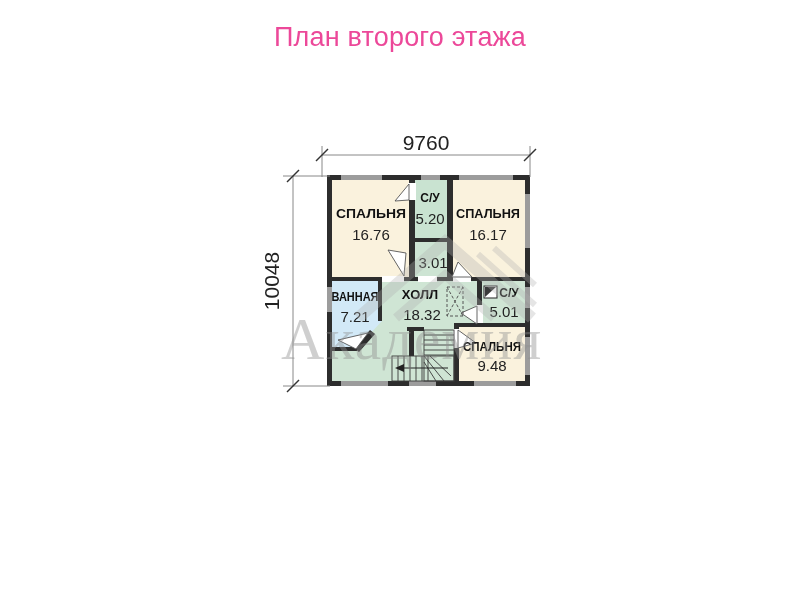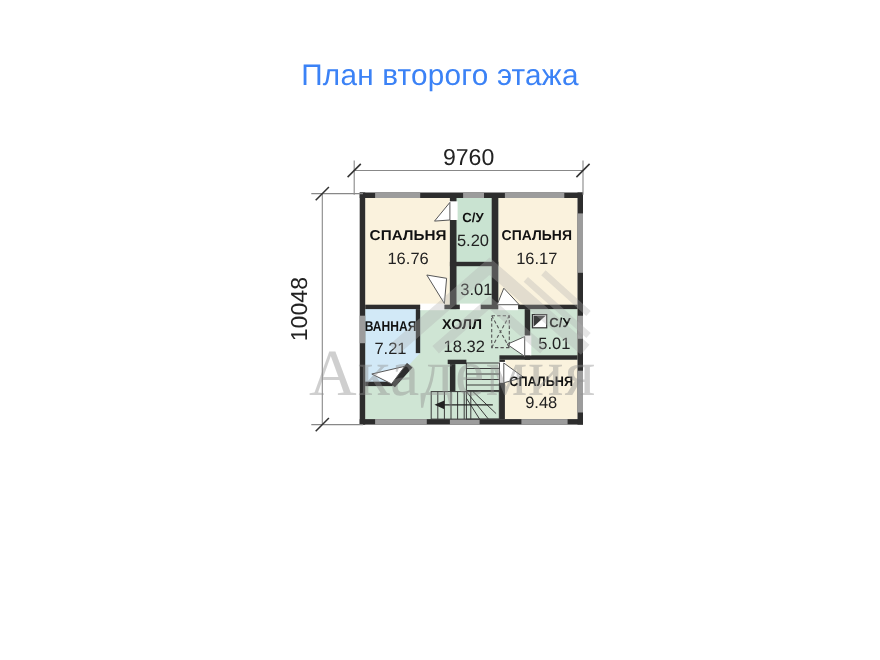--- a/index.html
+++ b/index.html
@@ -1,19 +1,19 @@
 <!DOCTYPE html>
 <html><head>
 <meta charset="utf-8">
 <style>
   html,body{margin:0;padding:0;background:#fff;}
   .stage{position:relative;width:800px;height:600px;background:#ffffff;overflow:hidden;
          font-family:"Liberation Sans",sans-serif;}
   .title{position:absolute;top:22px;left:0;width:100%;text-align:center;
-         font-size:27px;color:#3b82f6;letter-spacing:0.2px;margin-top:31px;}
+         font-size:27px;color:#ec4899;letter-spacing:0.2px;}
   svg{position:absolute;top:0;left:0;}
   .room-name{font-family:"Liberation Sans",sans-serif;font-weight:bold;fill:#111;}
   .room-area{font-family:"Liberation Sans",sans-serif;fill:#222;}
   .dim-text{font-family:"Liberation Sans",sans-serif;fill:#222;}
   .wm-text{font-family:"Liberation Serif",serif;fill:#8f8f8f;opacity:.42;letter-spacing:1px;}
 </style>
 </head>
 <body>
 
 <div class="stage">

